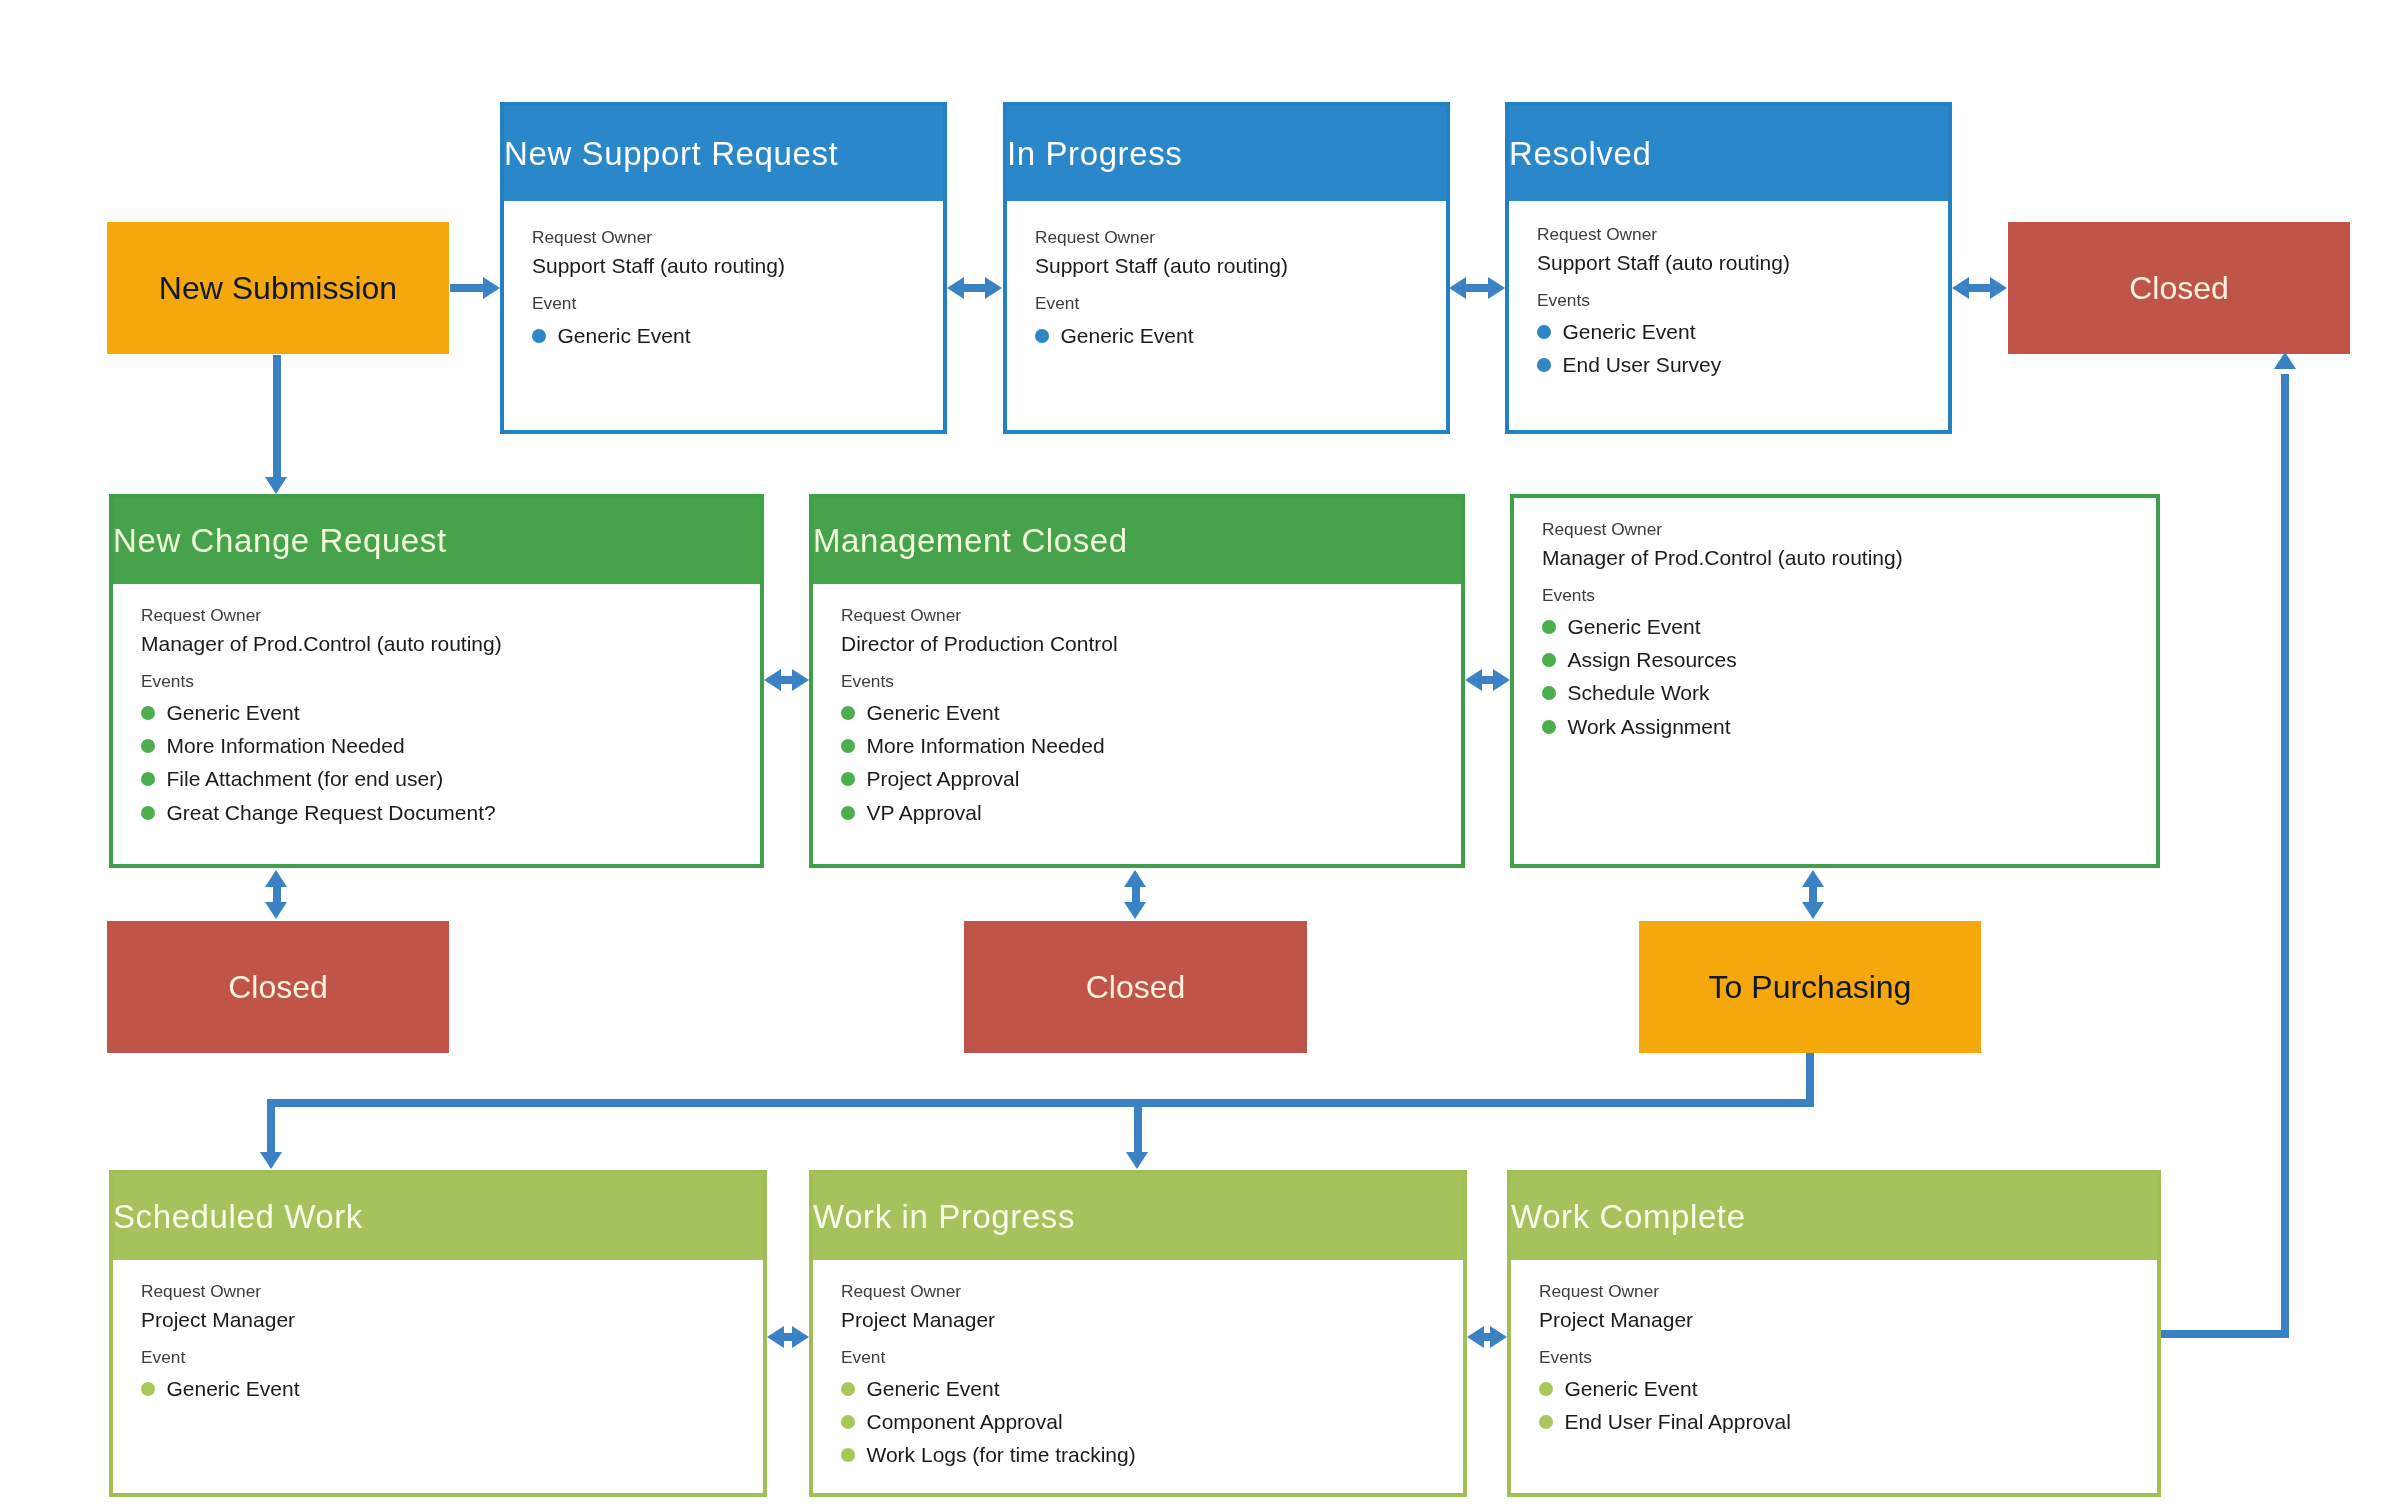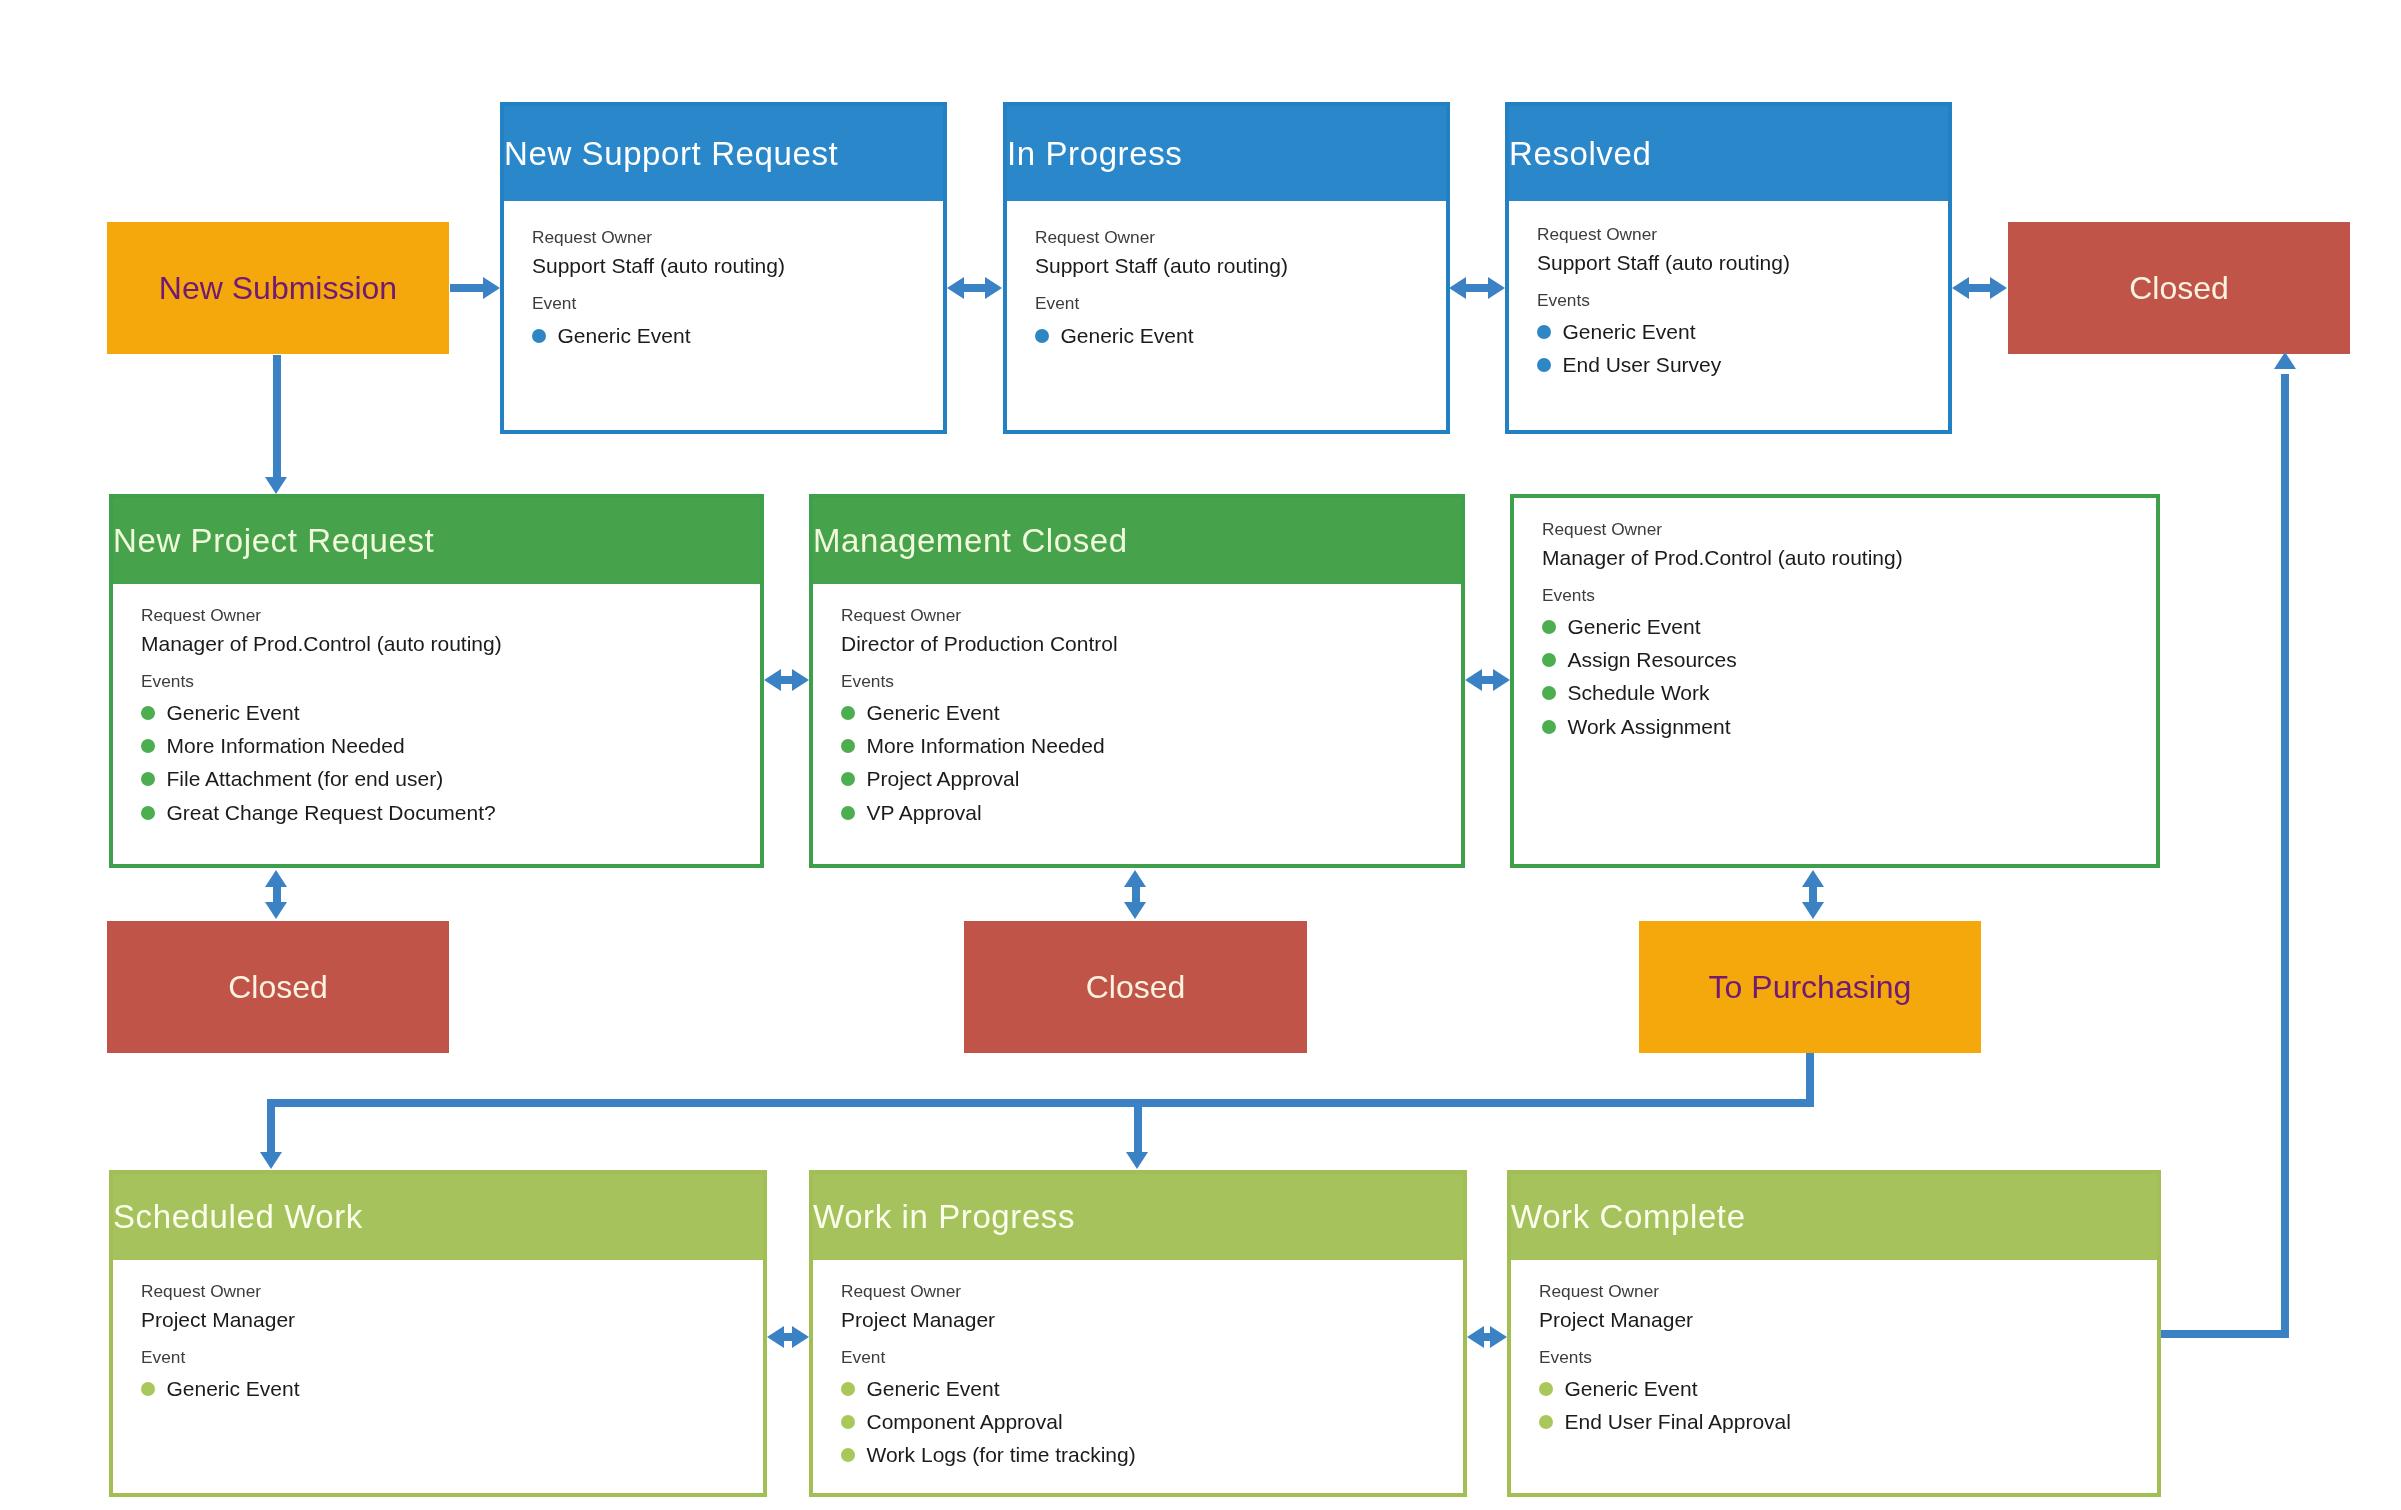--- a/index.html
+++ b/index.html
@@ -24,21 +24,21 @@
   .fam-green{border-color:#3EA04A;}
   .fam-green .hd{background:#46A34B;color:#F2FADC;height:86px;}
   .fam-green .dot{background:#4CAE4F;}
   .fam-lime{border-color:#A2BF55;}
   .fam-lime .hd{background:#A5C25C;color:#FBFFEC;height:86px;}
   .fam-lime .dot{background:#A9C75B;}
 
   
   .solid-box{position:absolute;display:flex;align-items:center;justify-content:center;
     font-size:32px;box-sizing:border-box;}
-  .solid-orange{background:#F5A80B;color:#701a75;}
+  .solid-orange{background:#F5A80B;color:#0f172a;}
   .solid-red{background:#C05449;color:#FBF3DF;}
 
   
   .seg{position:absolute;background:#3B82C4;}
   .tri{position:absolute;width:0;height:0;border-style:solid;border-color:transparent;}
   .tri-right{border-width:11.5px 0 11.5px 17.3px;border-left-color:#3B82C4;}
   .tri-left{border-width:11.5px 17.3px 11.5px 0;border-right-color:#3B82C4;}
   .tri-down{border-width:17.3px 11.5px 0 11.5px;border-top-color:#3B82C4;}
   .tri-up{border-width:0 11.5px 17.3px 11.5px;border-bottom-color:#3B82C4;}
 </style>
@@ -97,21 +97,21 @@
       </div>
   </div>
 </div>
 
 <div class="solid-box solid-red" style="left:2008px;top:222px;width:342px;height:132px;">
   <span>Closed</span>
 </div>
 
 <div class="state-box fam-green" style="left:109px;top:494px;width:655px;height:374px;">
   <div class="hd">
-    <span>New Project Request</span>
+    <span>New Change Request</span>
   </div>
   <div class="bd">
     <div class="lbl" style="margin-top:3.5px;">Request Owner</div>
     <div class="val">Manager of Prod.Control (auto routing)</div>
     <div class="lbl">Events</div>
     <div class="ev">
         <span class="dot"></span>
         <span>Generic Event</span>
       </div>
     <div class="ev">

